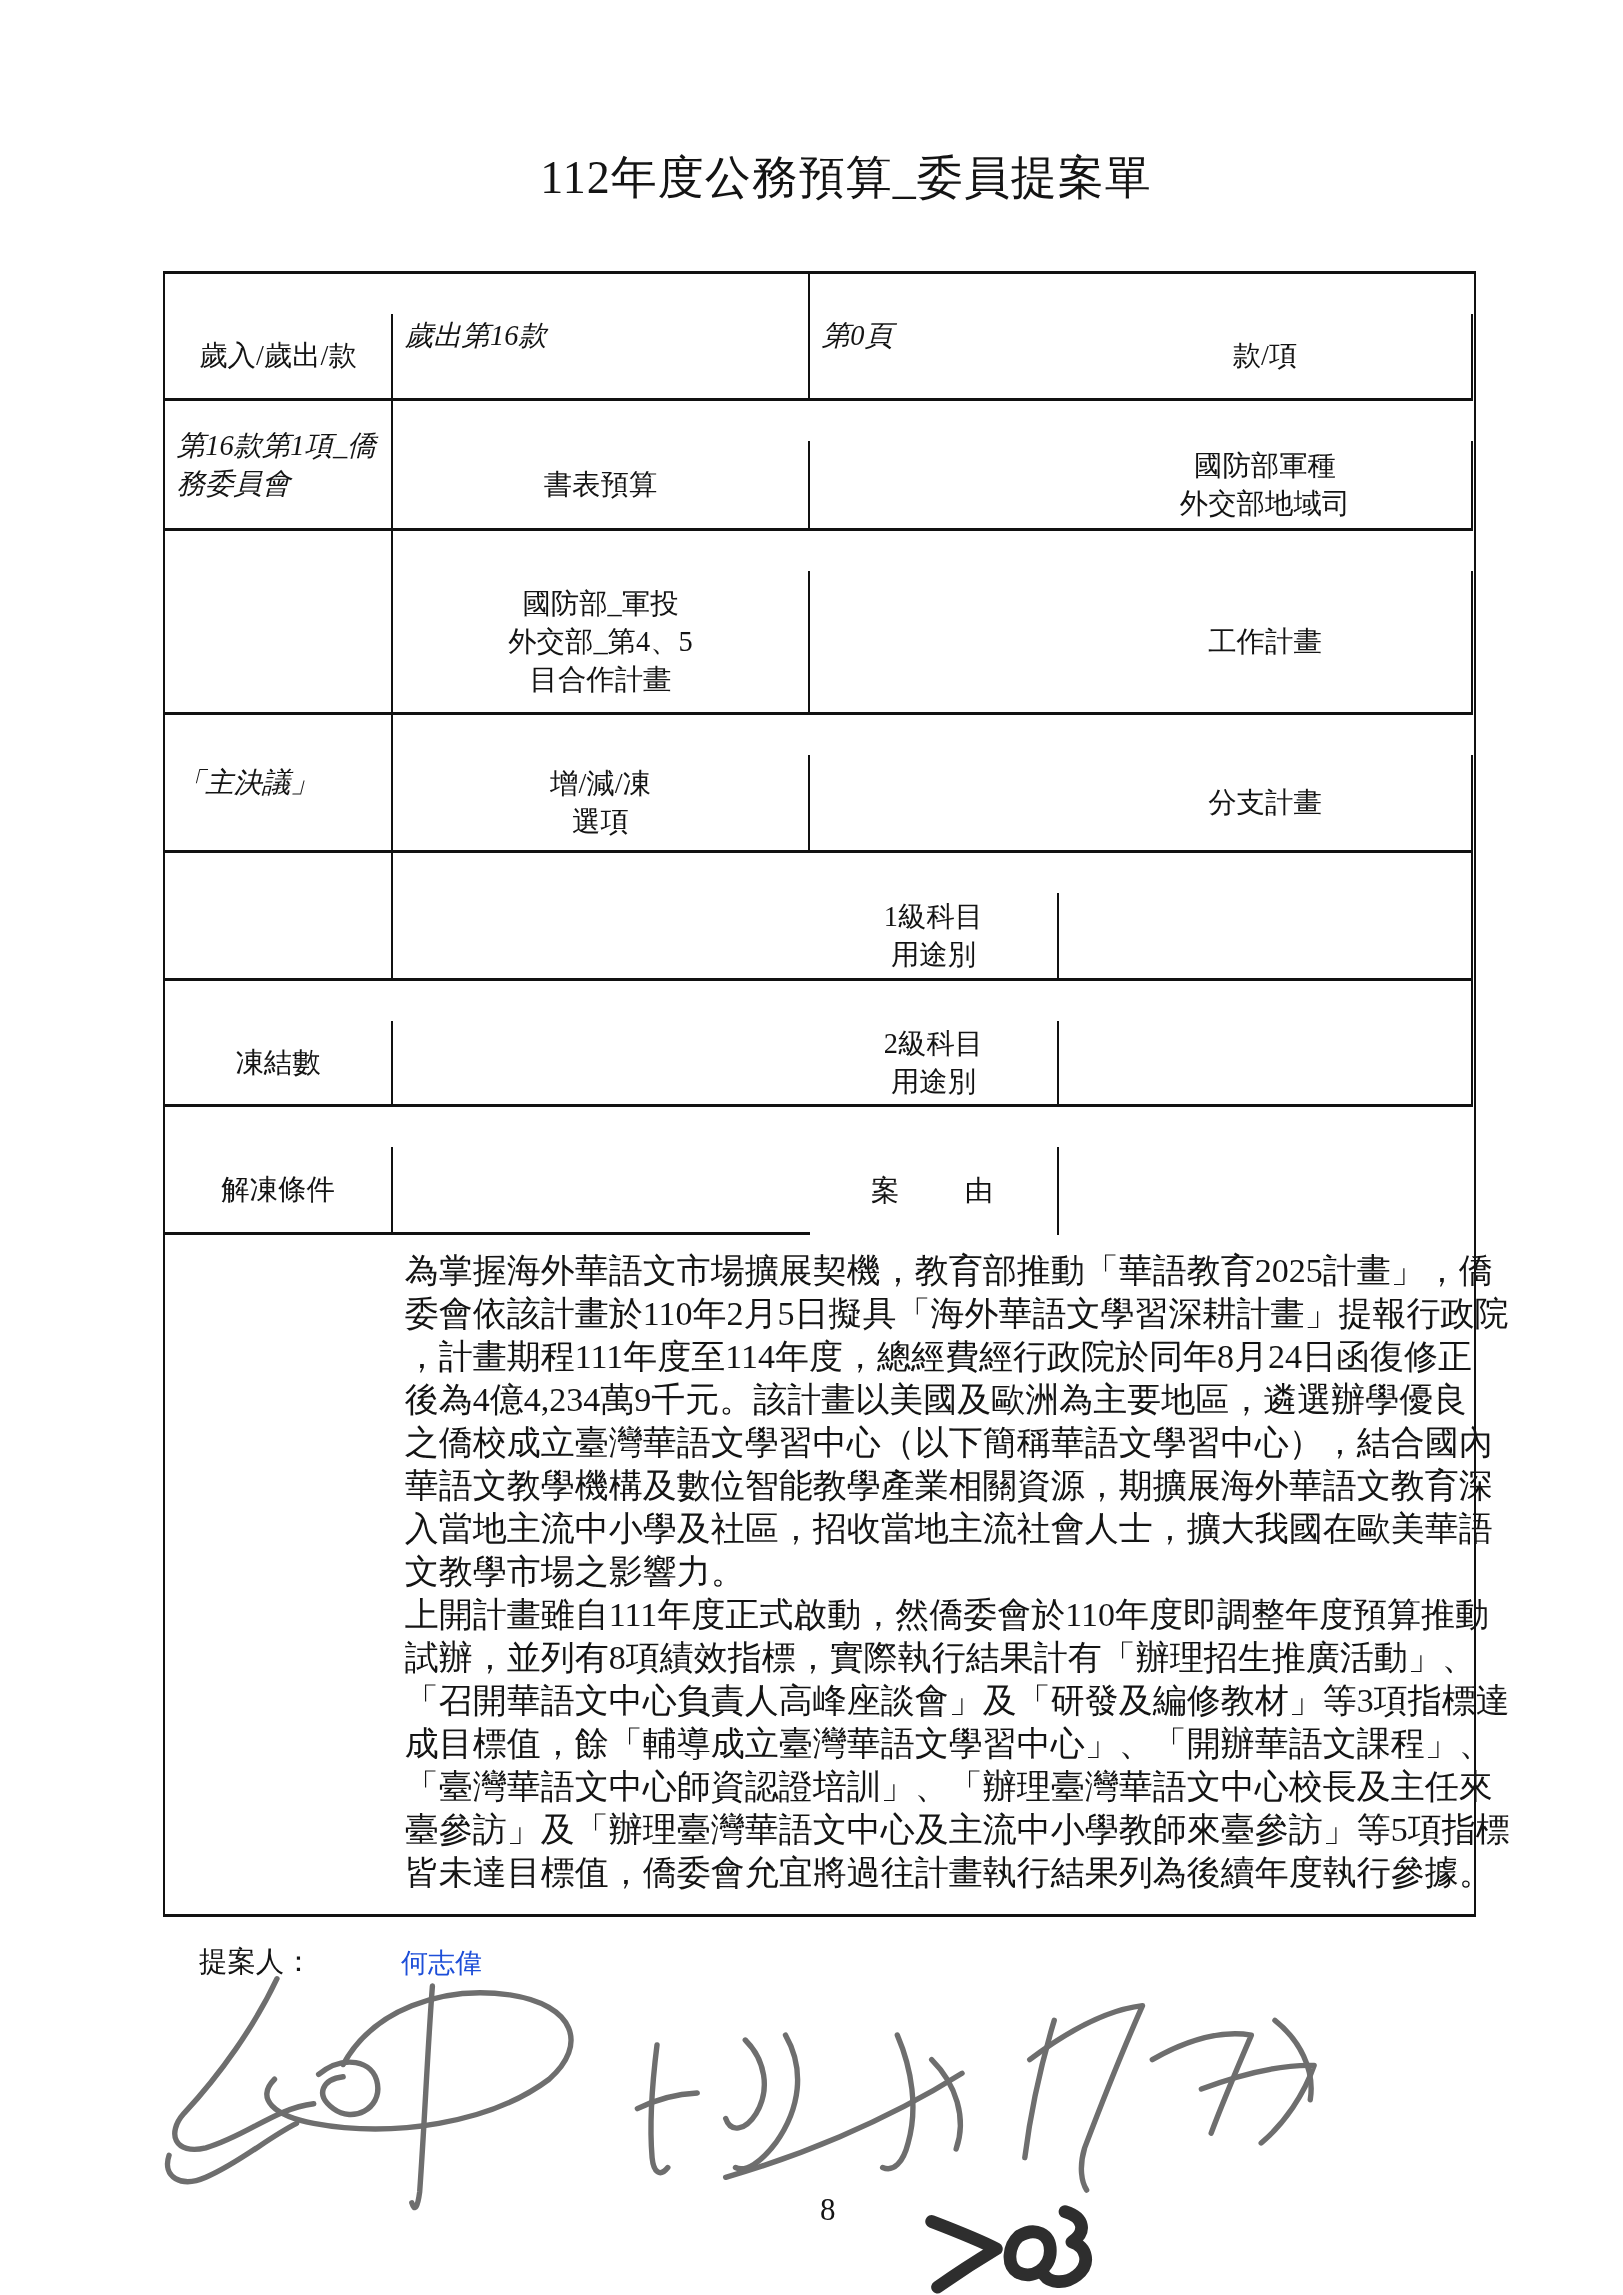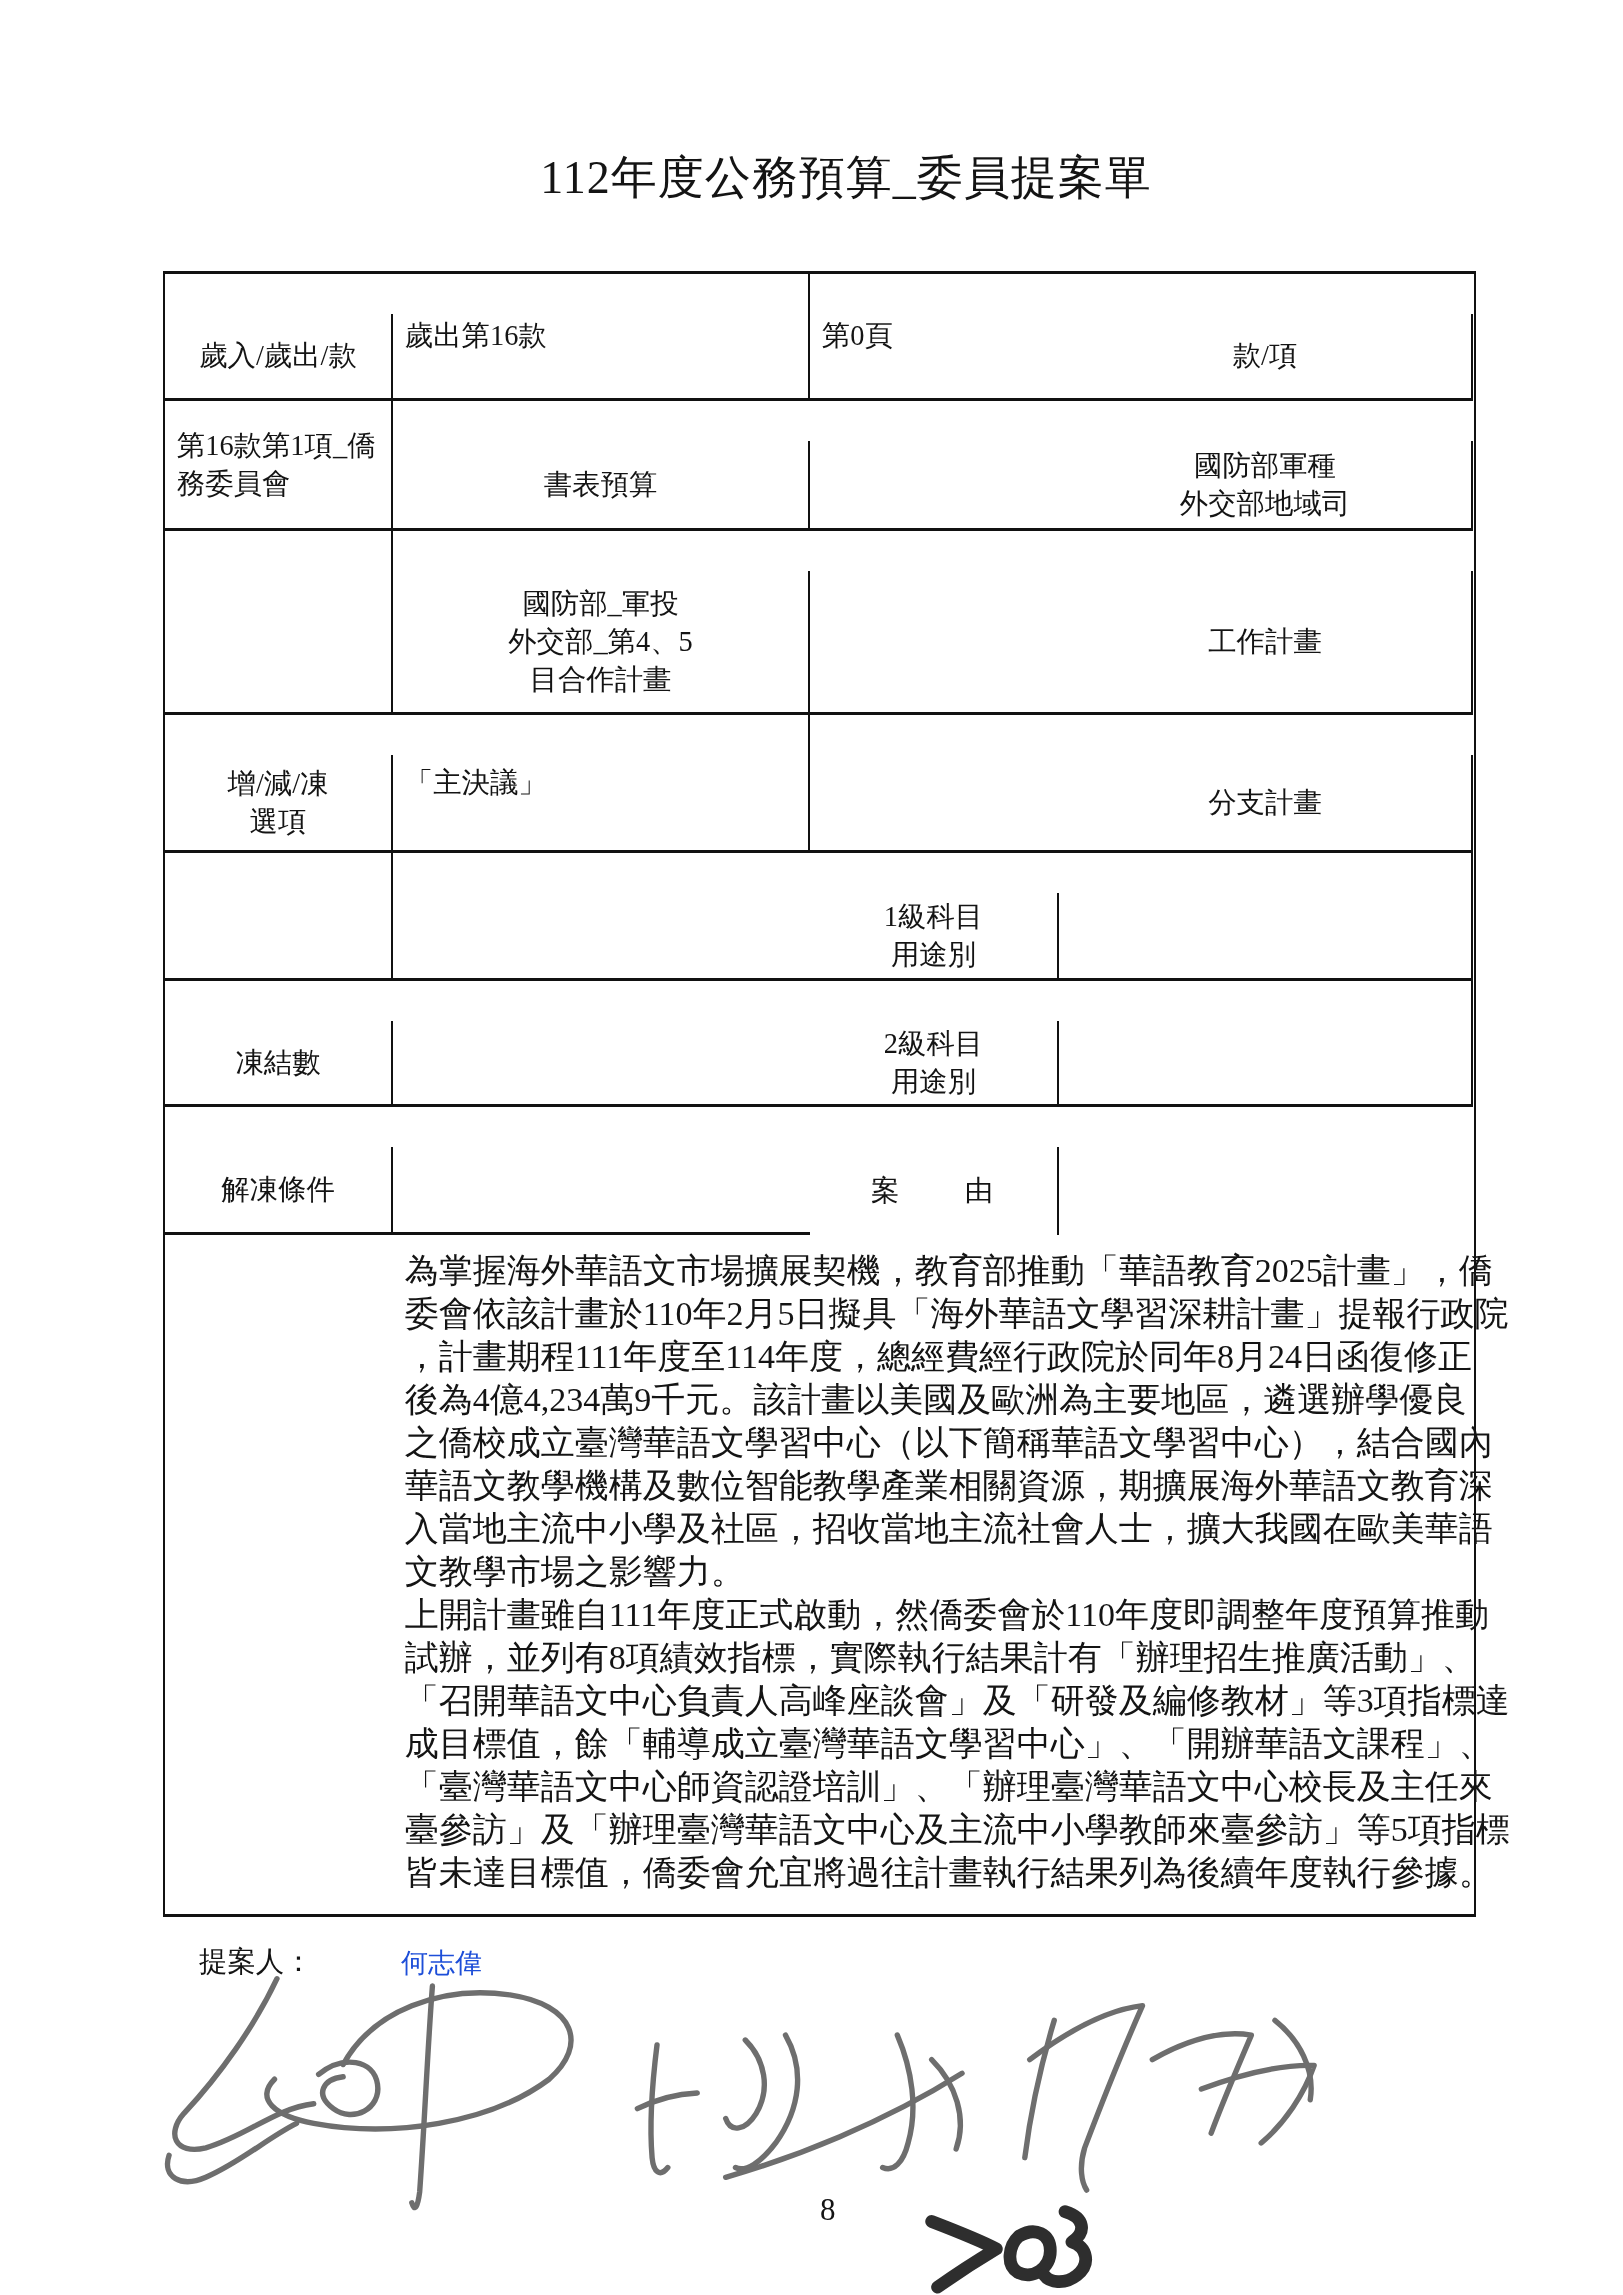--- a/index.html
+++ b/index.html
@@ -28,21 +28,21 @@
   .cell {
     box-sizing:border-box;
     border-right:2px solid #111;
     border-bottom:3.4px solid #111;
     display:flex; align-items:center;
     font-size:28.4px; line-height:38px;
     white-space:pre-line;
   }
   .cell.c4 { border-right:none; }
   .cell.label { justify-content:center; text-align:center;margin-top:40px; }
-  .cell.value { justify-content:flex-start; padding-left:11.8px; }
+  .cell.value { justify-content:flex-start; padding-left:11.8px;font-style:italic; }
   .cell.case-label { border-bottom:none; justify-content:center; text-align:center; letter-spacing:2.9px; }
   .cell.case-content {
     grid-column:2 / 5;
     border-right:none; border-bottom:none;
     display:block;
     padding:13.7px 10.8px 0 11.8px;
     font-size:34px; line-height:43px;
   }
   .case-line { white-space:nowrap; }
   .footer-label {
@@ -83,23 +83,23 @@
 
     <div class="cell label c1">國防部軍種
 外交部地域司</div>
     <div class="cell value c2"></div>
     <div class="cell label c3">國防部_軍投
 外交部_第4、5
 目合作計畫</div>
     <div class="cell value c4"></div>
 
     <div class="cell label c1">工作計畫</div>
+    <div class="cell value c2">「主決議」</div>
     <div class="cell label c3">增/減/凍
 選項</div>
-    <div class="cell value c2">「主決議」</div>
     <div class="cell value c4"></div>
 
     <div class="cell label c1">分支計畫</div>
     <div class="cell value c2"></div>
     <div class="cell value c4"></div>
 
     <div class="cell label c1">1級科目
 用途別</div>
     <div class="cell value c2"></div>
     <div class="cell label c3">凍結數</div>

